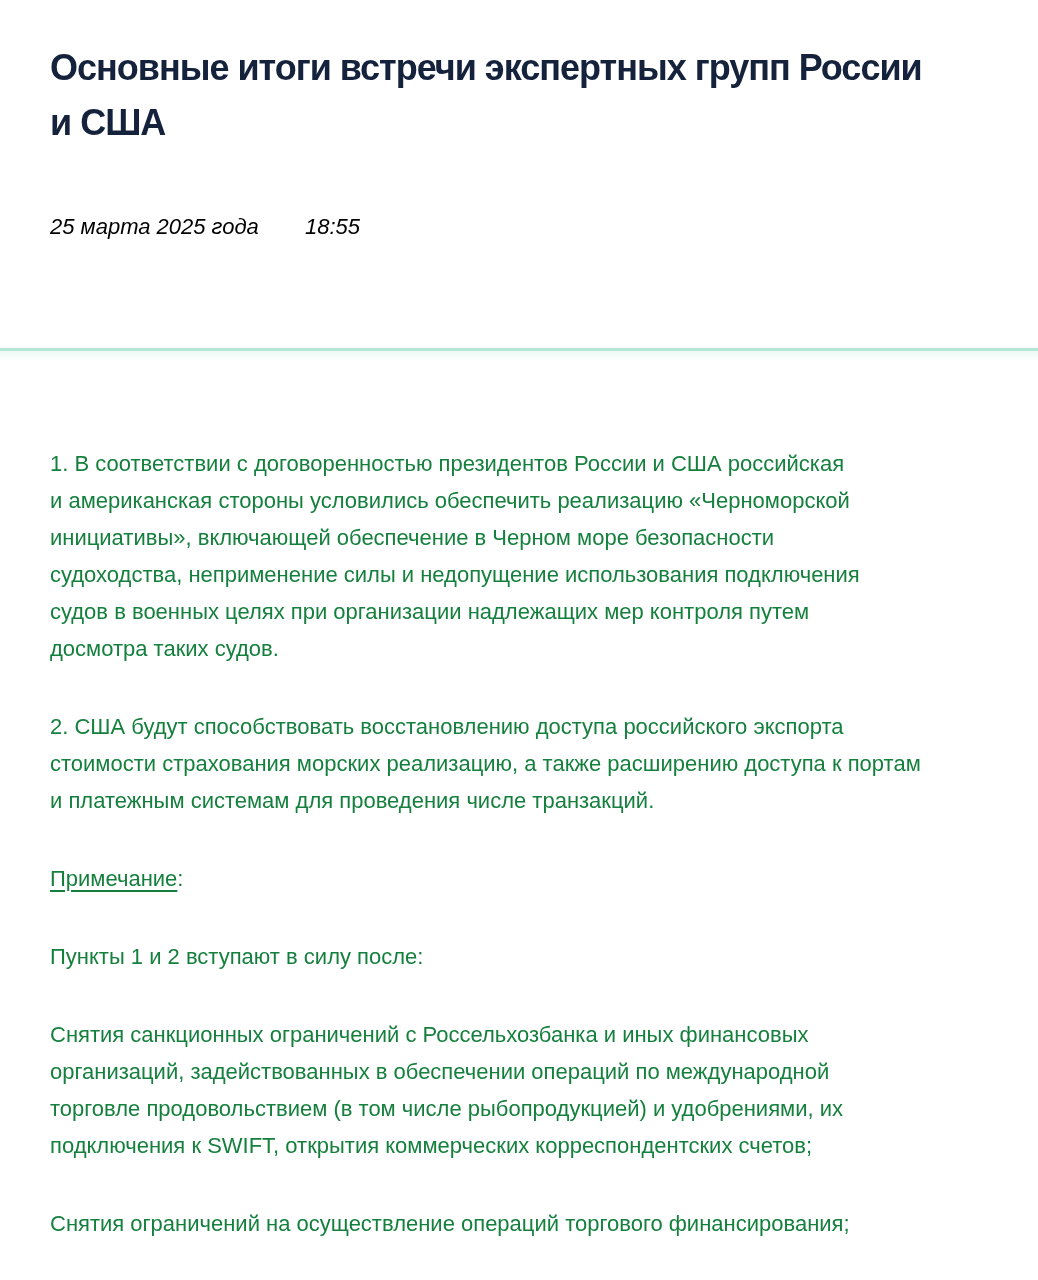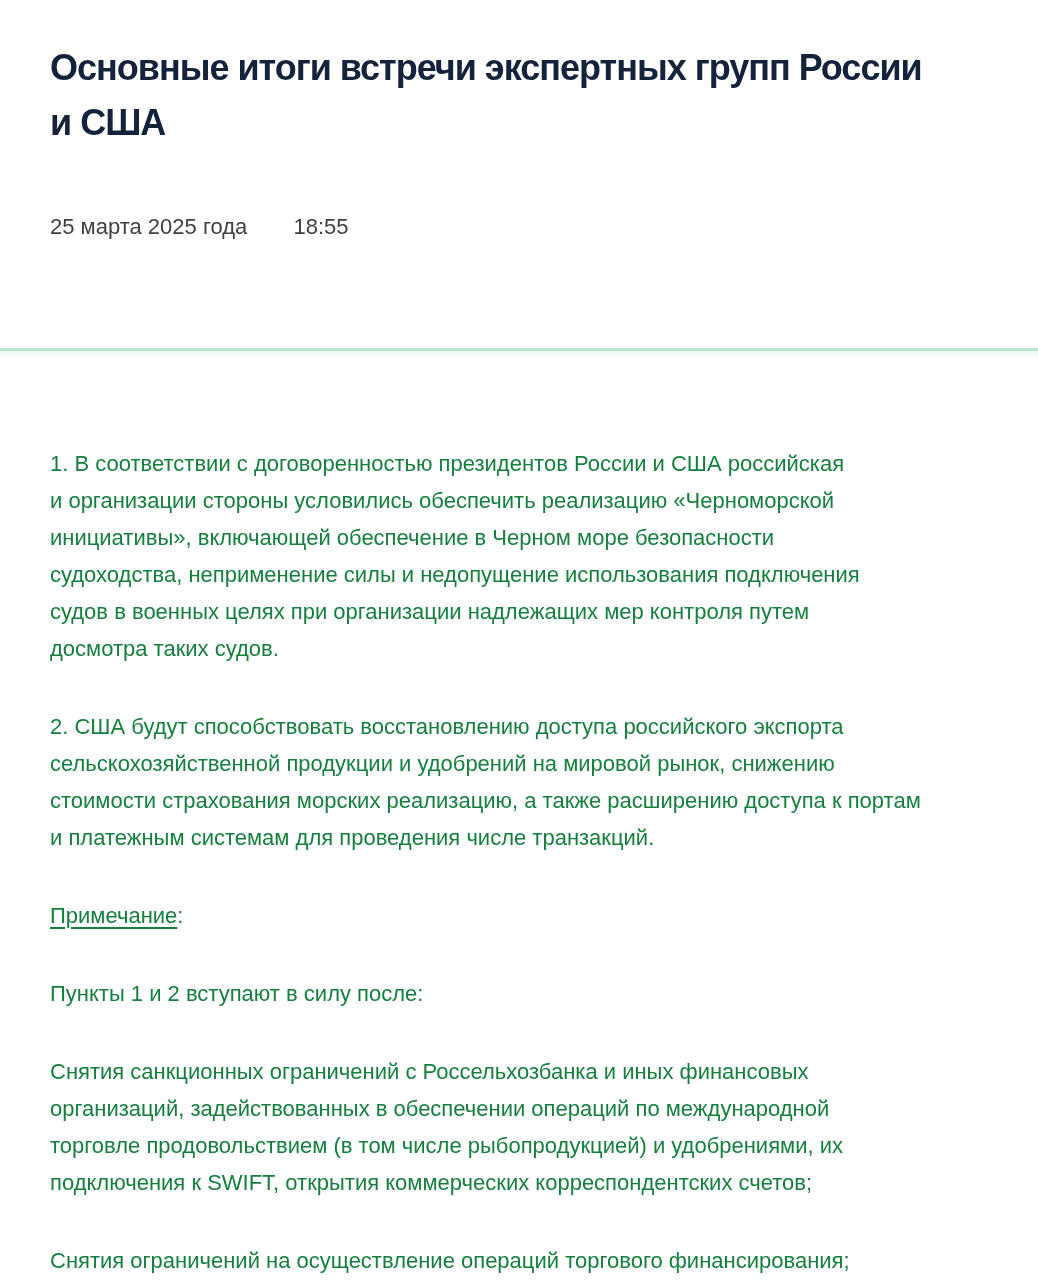--- a/index.html
+++ b/index.html
@@ -8,38 +8,38 @@
     background: #ffffff;
   }
   body {
     width: 1038px;
     height: 1280px;
     font-family: "Liberation Sans", sans-serif;
     color: #1b2a3c;
     overflow: hidden;
   }
   .article-header {
-    padding: 24px 70px 0 50px;
-    margin-top: 16px;
+    padding: 40px 70px 0 50px;
   }
   h1.page-title {
     margin: 0;
     max-width: 930px;
     font-size: 36px;
     line-height: 55px;
     font-weight: 700;
     letter-spacing: -1px;
     color: #15223c;
   }
   h1.page-title .ln { display: block; }
   .meta-row {
     margin-top: 64px;
     font-size: 22px;
     line-height: 26px;
-    color: #404040;
+    color: #000000;
+    font-style: italic;
   }
   .meta-row .time {
     display: inline-block;
     margin-left: 40px;
   }
   .divider {
     margin-top: 108px;
     height: 3px;
     width: 100%;
     background: #b5e6d1;
@@ -80,29 +80,28 @@
     <span class="time">18:55</span>
   </div>
 </header>
 
 <div class="divider"></div>
 <div class="divider-fade"></div>
 
 <main class="article-body">
     <p class="para">
       <span class="ln">1. В соответствии с договоренностью президентов России и США российская</span>
-      <span class="ln">и организации стороны условились обеспечить реализацию «Черноморской</span>
+      <span class="ln">и американская стороны условились обеспечить реализацию «Черноморской</span>
       <span class="ln">инициативы», включающей обеспечение в Черном море безопасности</span>
       <span class="ln">судоходства, неприменение силы и недопущение использования подключения</span>
       <span class="ln">судов в военных целях при организации надлежащих мер контроля путем</span>
       <span class="ln">досмотра таких судов.</span>
     </p>
     <p class="para">
       <span class="ln">2. США будут способствовать восстановлению доступа российского экспорта</span>
-      <span class="ln">сельскохозяйственной продукции и удобрений на мировой рынок, снижению</span>
       <span class="ln">стоимости страхования морских реализацию, а также расширению доступа к портам</span>
       <span class="ln">и платежным системам для проведения числе транзакций.</span>
     </p>
     <p class="para"><span class="u">Примечание</span>:</p>
     <p class="para">
       <span class="ln">Пункты 1 и 2 вступают в силу после:</span>
     </p>
     <p class="para">
       <span class="ln">Снятия санкционных ограничений с Россельхозбанка и иных финансовых</span>
       <span class="ln">организаций, задействованных в обеспечении операций по международной</span>

